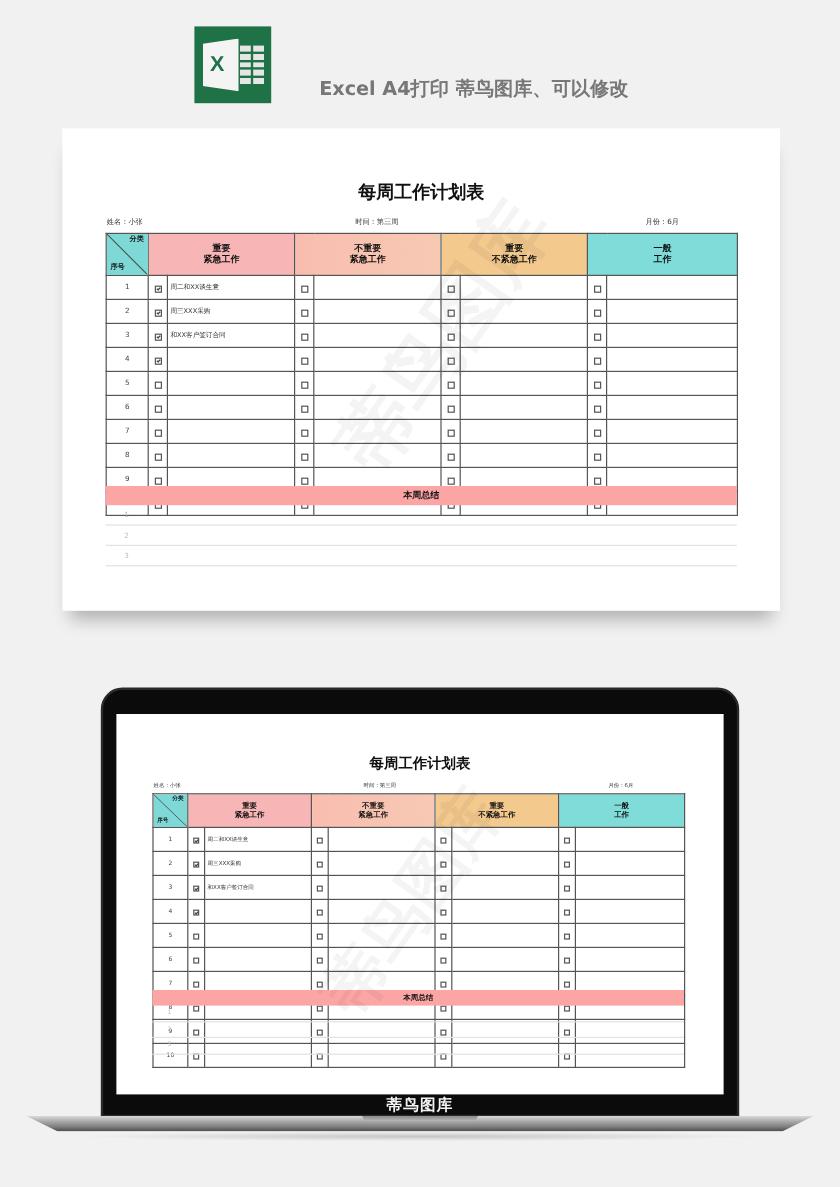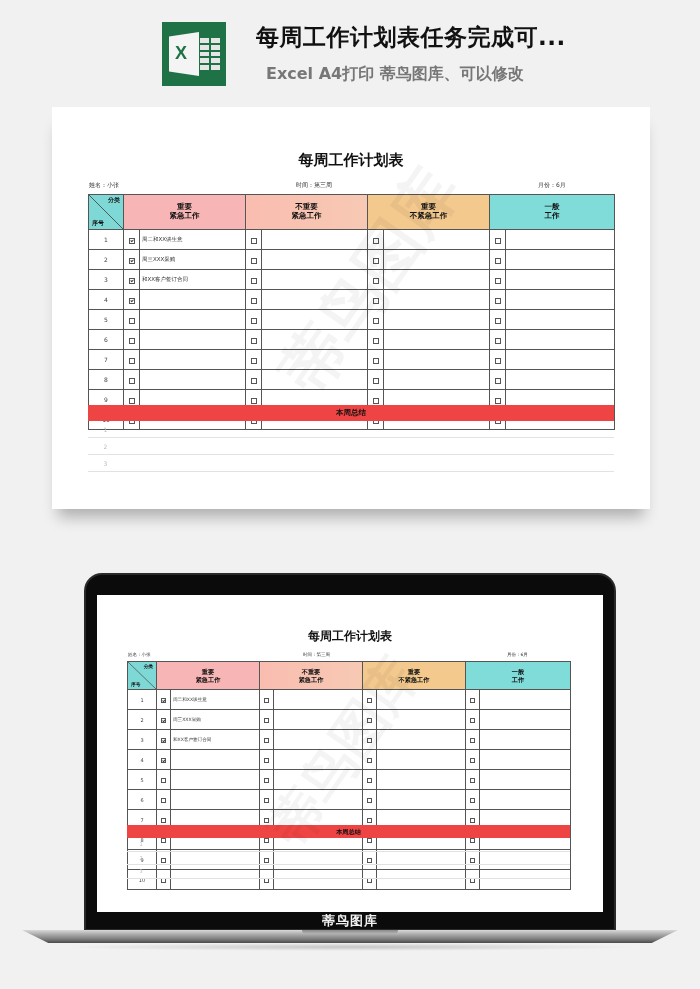--- a/index.html
+++ b/index.html
@@ -36,21 +36,21 @@
   .h-corner svg { position: absolute; left: 0; top: 0; width: 100%; height: 100%; }
   .h-c1 { background: #f8b5b5; }
   .h-c2 { background: linear-gradient(90deg, #f9bdb0, #f7c9b3); }
   .h-c3 { background: #f3c98e; }
   .h-c4 { background: #7fdcd9; }
   .num { color: #444; }
   .cb { display: inline-block; border: 1px solid #555; background: #fff; vertical-align: middle; position: relative; }
   .cb.checked::after { content: ""; position: absolute; border-right: 1px solid #444; border-bottom: 1px solid #444; transform: rotate(45deg); }
   .task { text-align: left !important; color: #333; padding-left: 2px; }
 
-  .summary-bar { position: absolute; background: #ef4444; text-align: center; font-weight: bold; color: #111; }
+  .summary-bar { position: absolute; background: #fca5a5; text-align: center; font-weight: bold; color: #111; }
   .summary-line { position: absolute; border-bottom: 1px solid #e2e2e2; color: #bbb; }
 
   
   .wm { position: absolute; font: bold 64px "DejaVu Sans", sans-serif; color: rgba(0,0,0,0.045); transform: rotate(-55deg); white-space: nowrap; pointer-events: none; }
 
   
   .laptop-bezel { position: absolute; left: 84px; top: 573px; width: 532px; height: 358px; background: #0b0b0b; border-radius: 18px 18px 0 0;
                   border: 2px solid #2a2a2a; }
   .laptop-screen { position: absolute; left: 97px; top: 595px; width: 506px; height: 317px; background: #fff; overflow: hidden; }
   .brand { position: absolute; left: 0; width: 700px; top: 912px; text-align: center; font: bold 13px "DejaVu Sans", sans-serif; color: #f2f2f2; letter-spacing: 1px; }
@@ -74,21 +74,20 @@
         <i></i>
         <i></i>
         <i></i>
         <i></i>
         <i></i>
         <i></i>
         <i></i>
         <i></i>
       </div>
   </div>
-  <div class="title">每周工作计划表任务完成可...</div>
   <div class="subtitle">Excel A4打印 蒂鸟图库、可以修改</div>
 </div>
 
 <div class="sheet">
   <div class="doc-wrap" style="left:0;top:0;width:598px;height:402px;">
   <div class="doc-title" style="top: 44px; font-size: 15px;">每周工作计划表</div>
   <div class="meta m-name" style="left: 37px; top: 74px; font-size: 6px;">姓名：小张</div>
   <div class="meta m-time" style="left: 244px; top: 74px; font-size: 6px;">时间：第三周</div>
   <div class="meta m-month" style="left: 486px; top: 74px; font-size: 6px;">月份：6月</div>
   <table class="plan" style="left: 36px; top: 87px; width: 526px;">

